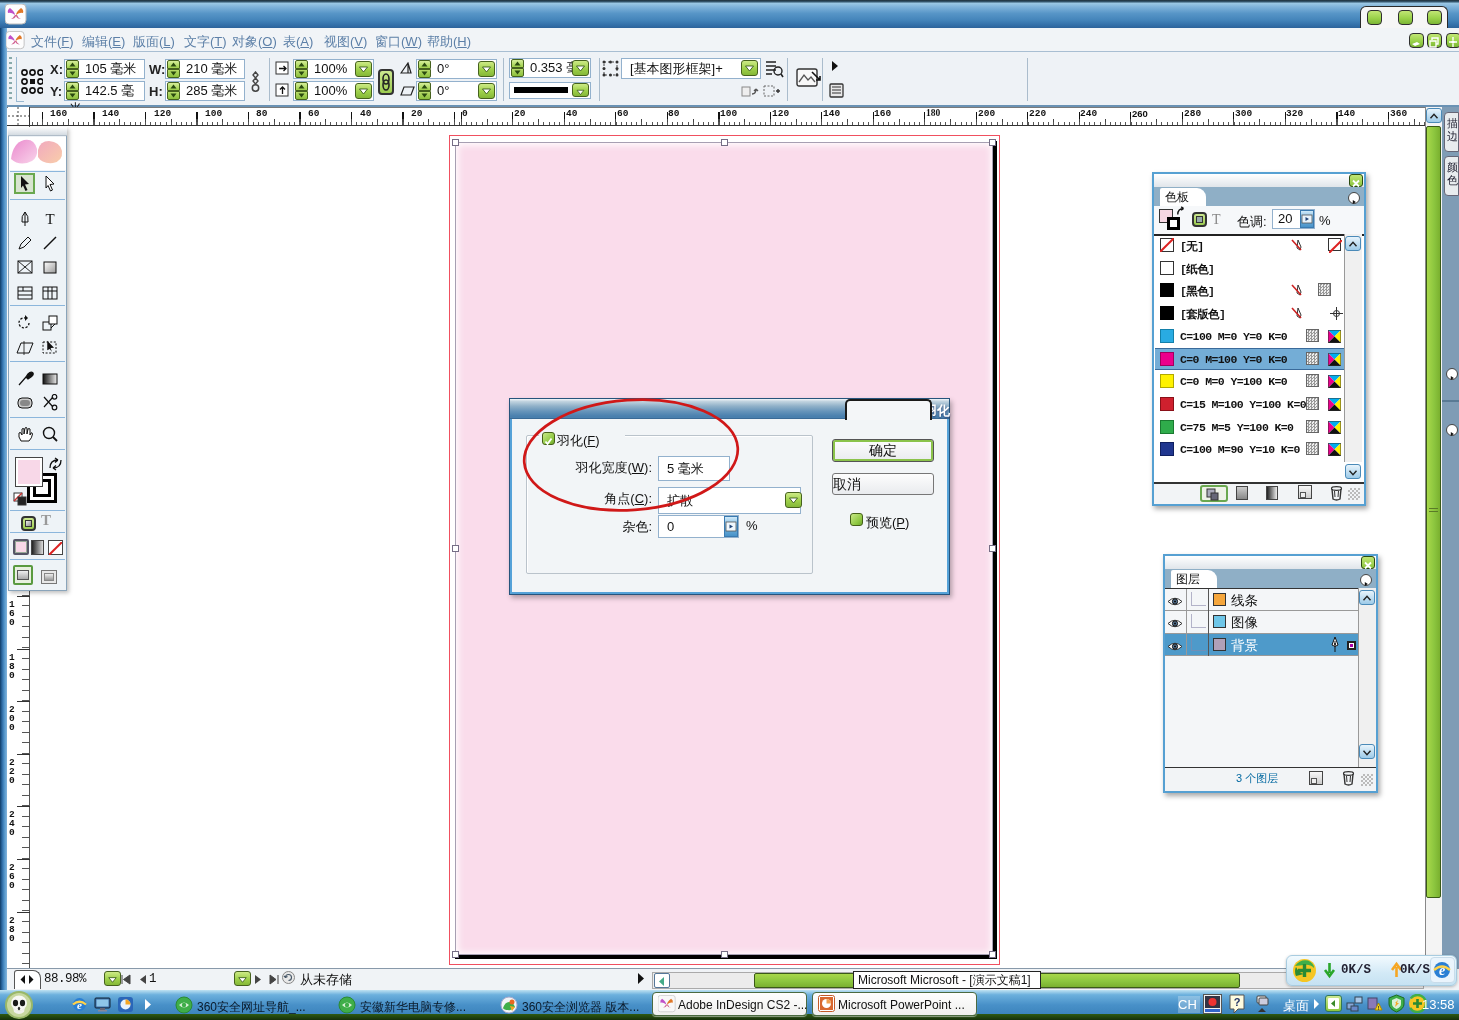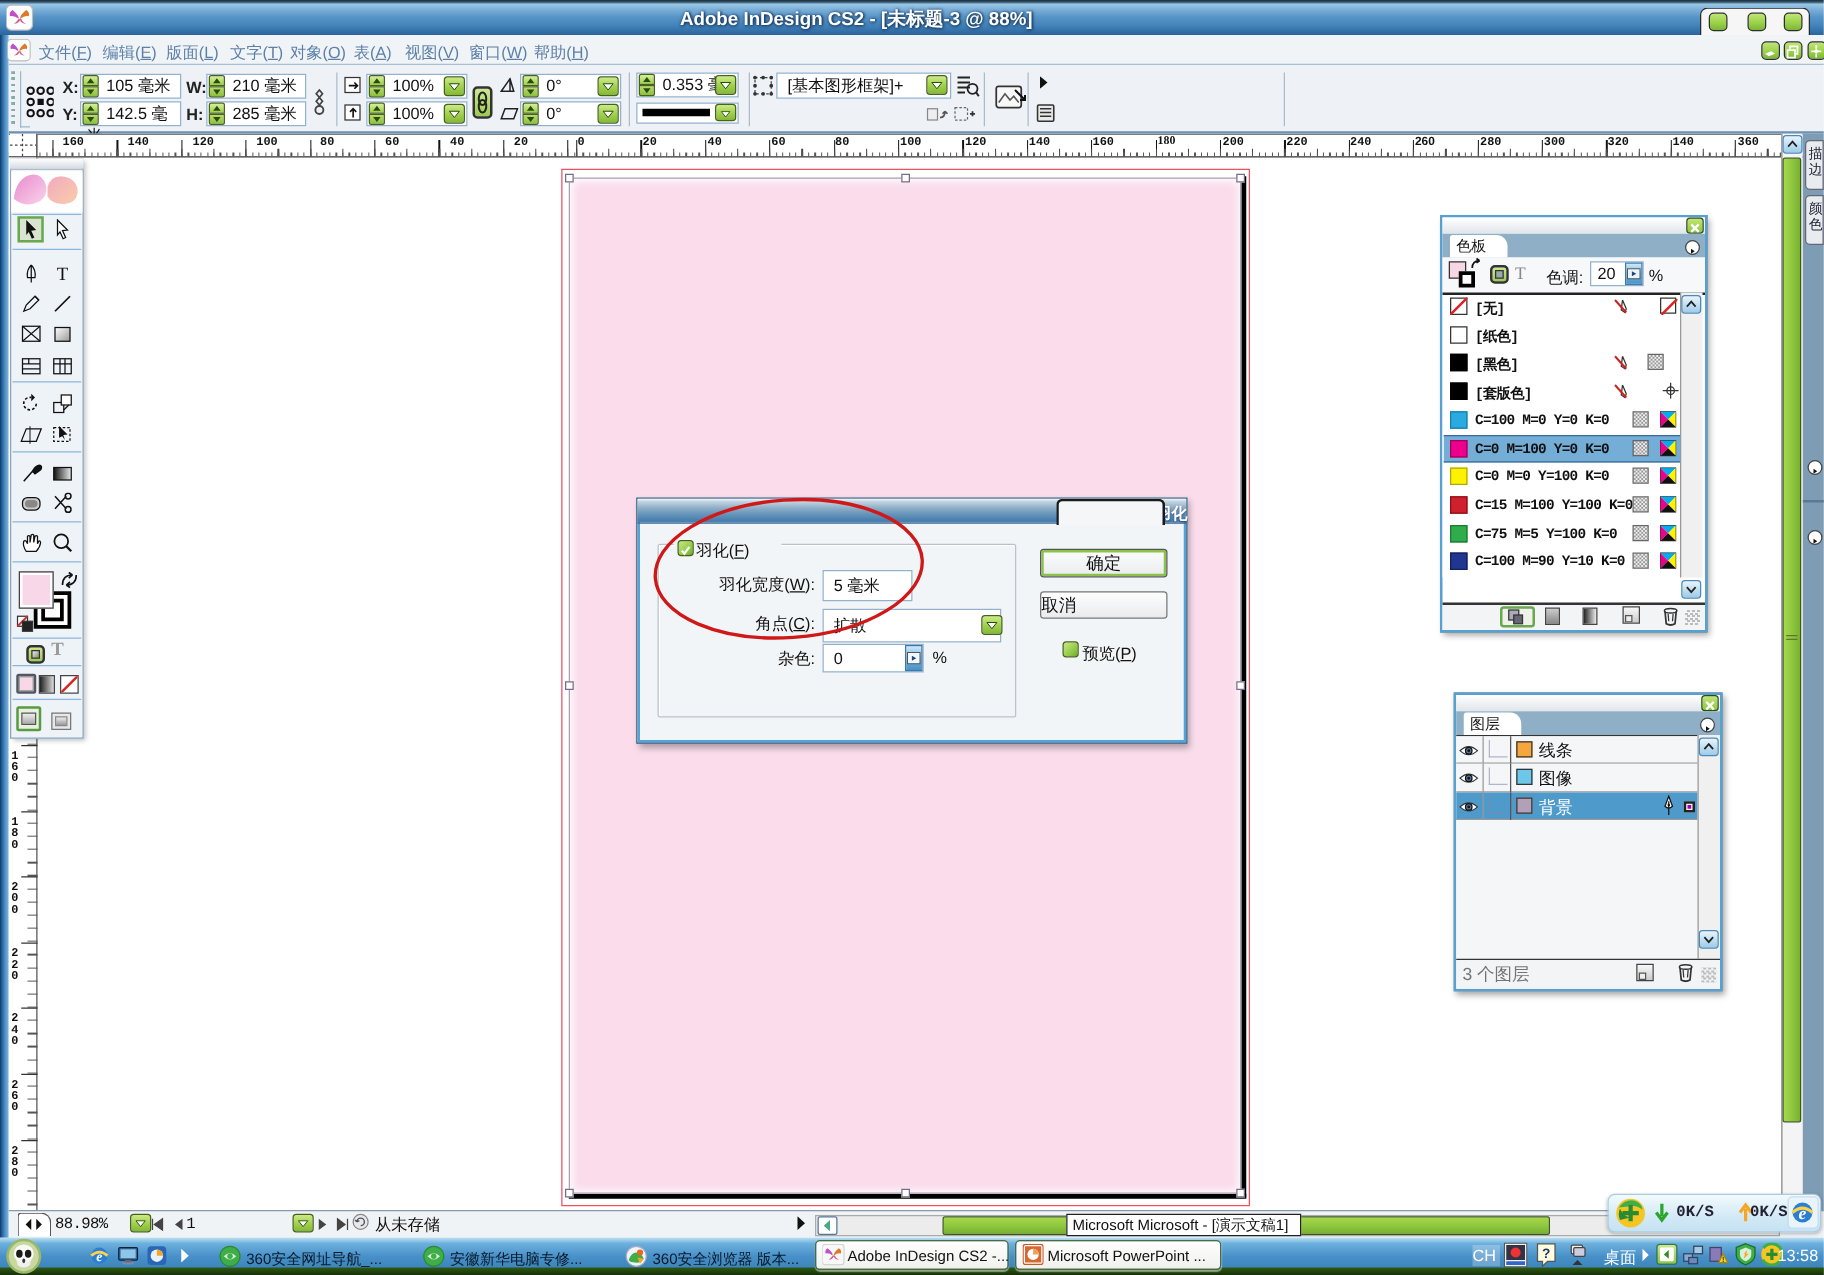--- a/index.html
+++ b/index.html
@@ -3,21 +3,20 @@
 <style>
 *{margin:0;padding:0;box-sizing:border-box}
 html,body{width:1459px;height:1020px;overflow:hidden;font-family:"Liberation Sans",sans-serif;background:#fff}
 #win{position:absolute;left:0;top:0;width:1459px;height:1020px}
 .abs{position:absolute}
 </style></head>
 <body>
 <div id="win">
 <div class="abs" style="left:0;top:0;width:7px;height:1020px;background:linear-gradient(90deg,#0e3c66 0%,#2d6aa4 30%,#4f92c8 60%,#83b5dc 100%)"></div>
 <div class="abs" style="left:0;top:0;width:1459px;height:28px;background:linear-gradient(180deg,#1d2e38 0%,#35566e 6%,#9ac7e4 12%,#7fb2da 25%,#5795c7 48%,#4484ba 72%,#336fa8 90%,#2d639a 100%)"></div>
-<div class="abs" style="left:0;top:6px;width:1370px;text-align:center;font-weight:bold;font-size:15px;color:#fff;text-shadow:0 1px 3px #16365c,1px 0 2px #16365c">Adobe InDesign CS2 - [未标题-3 @ 88%]</div>
 <svg class="abs" style="left:5px;top:4px" width="22" height="21" viewBox="0 0 22 21">
 <rect x="0" y="0" width="21" height="20" rx="4" fill="#fdfdfd" stroke="#bbb"></rect>
 <path d="M5 4 Q10 8 10 11 Q6 8 3 9 Q2 6 5 4Z" fill="#c050c8"></path>
 <path d="M16 4 Q11 8 11 11 Q15 8 18 9 Q19 6 16 4Z" fill="#e07828"></path>
 <path d="M10 11 Q8 14 6 15 Q10 15 11 12 Q12 15 16 15 Q13 14 12 11Z" fill="#d06090"></path>
 </svg>
     <div class="abs" style="right:11px;top:6px;width:88px;height:22px;background:#f6f6f6;border:1px solid #2a2a2a;border-bottom:none;border-radius:6px 6px 0 0"></div>
 <div class="abs" style="right:77px;top:10px;width:15px;height:15px;background:linear-gradient(180deg,#c1e674,#9ad24a 55%,#7cb636);border:1.5px solid #2f2f2f;border-radius:4px"></div>
 <div class="abs" style="right:46px;top:10px;width:15px;height:15px;background:linear-gradient(180deg,#c1e674,#9ad24a 55%,#7cb636);border:1.5px solid #2f2f2f;border-radius:4px"></div>
 <div class="abs" style="right:17px;top:10px;width:15px;height:15px;background:linear-gradient(180deg,#c1e674,#9ad24a 55%,#7cb636);border:1.5px solid #2f2f2f;border-radius:4px"></div>
@@ -710,21 +709,21 @@
       <div style="width:3px;height:3px;margin:1px;background:#a0a"></div>
     </div>
 <div class="abs" style="left:1358px;top:588px;width:18px;height:179px;background:#f0f0f0;border-left:1px solid #999"></div>
 <div class="abs" style="left:1359px;top:590px;width:16px;height:15px;background:linear-gradient(180deg,#e8f4fc,#9ecbe8);border:1px solid #4a8ab8;border-radius:3px"><svg width="14" height="13" viewBox="0 0 16 14">
         <path d="M4 9 L8 4.5 L12 9" fill="none" stroke="#222" stroke-width="1.6"></path>
       </svg></div>
 <div class="abs" style="left:1359px;top:744px;width:16px;height:15px;background:linear-gradient(180deg,#e8f4fc,#9ecbe8);border:1px solid #4a8ab8;border-radius:3px"><svg width="14" height="13" viewBox="0 0 16 14">
         <path d="M4 5 L8 9.5 L12 5" fill="none" stroke="#222" stroke-width="1.6"></path>
       </svg></div>
 <div class="abs" style="left:1165px;top:767px;width:211px;height:24px;background:#f2f4f6;border-top:1px solid #333"></div>
-<div class="abs" style="left:1170px;top:771px;font-size:14px;color:#737373">3 个图层</div>
+<div class="abs" style="left:1236px;top:771px;font-size:11px;color:#0369a1">3 个图层</div>
 <div class="abs" style="left:1309px;top:771px;width:14px;height:14px;background:linear-gradient(180deg,#f8f8f8,#ccc);border:1px solid #444">
       <div style="width:6px;height:6px;margin-top:6px;margin-left:1px;background:#eee;border:1px solid #555"></div>
     </div>
 <svg class="abs" style="left:1341px;top:769px" width="15" height="17" viewBox="0 0 15 17">
       <path d="M3 5 L4 15 Q7.5 17 11 15 L12 5" fill="none" stroke="#333" stroke-width="1.4"></path>
       <ellipse cx="7.5" cy="4.5" rx="5" ry="1.8" fill="none" stroke="#333" stroke-width="1.2"></ellipse>
       <path d="M5.5 7 L6 13 M9.5 7 L9 13" stroke="#333"></path>
     </svg>
     <div class="abs" style="left:1361px;top:774px;width:12px;height:12px;background:repeating-conic-gradient(#bbb 0 25%,transparent 0 50%) 0 0/4px 4px"></div>
 <div class="abs" style="left:1442px;top:107px;width:17px;height:861px;background:#7f9cb5"></div>

